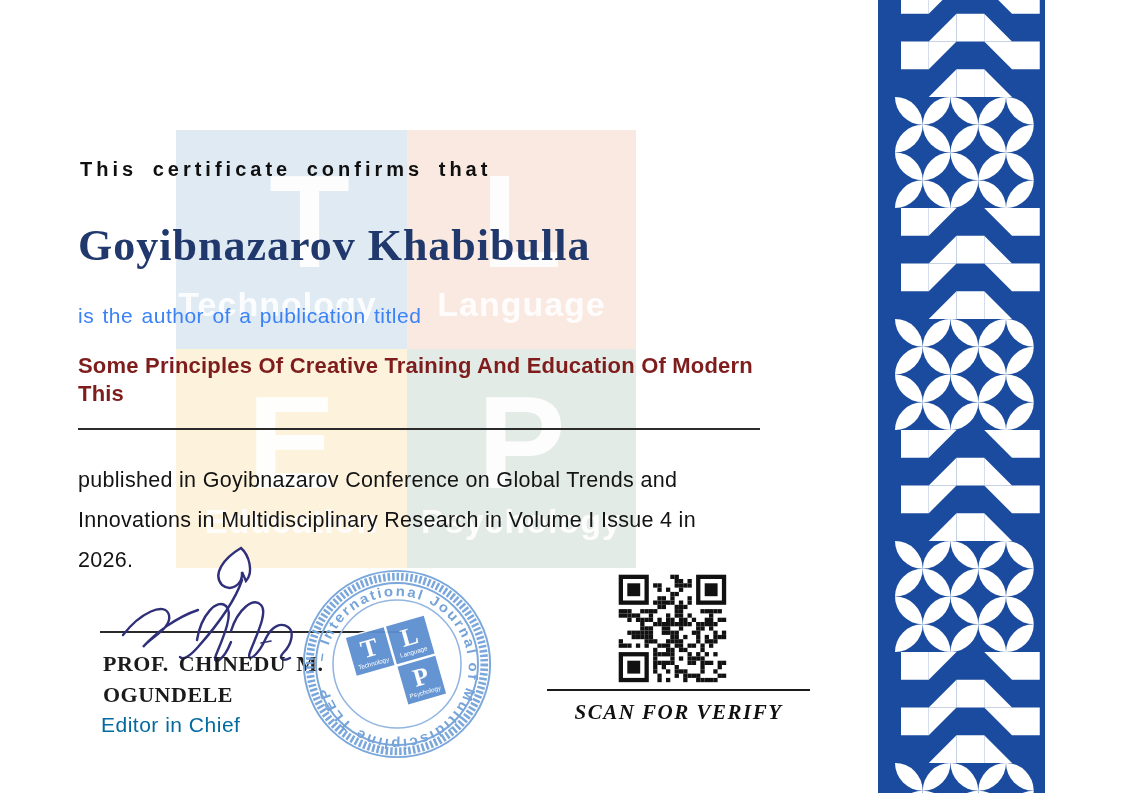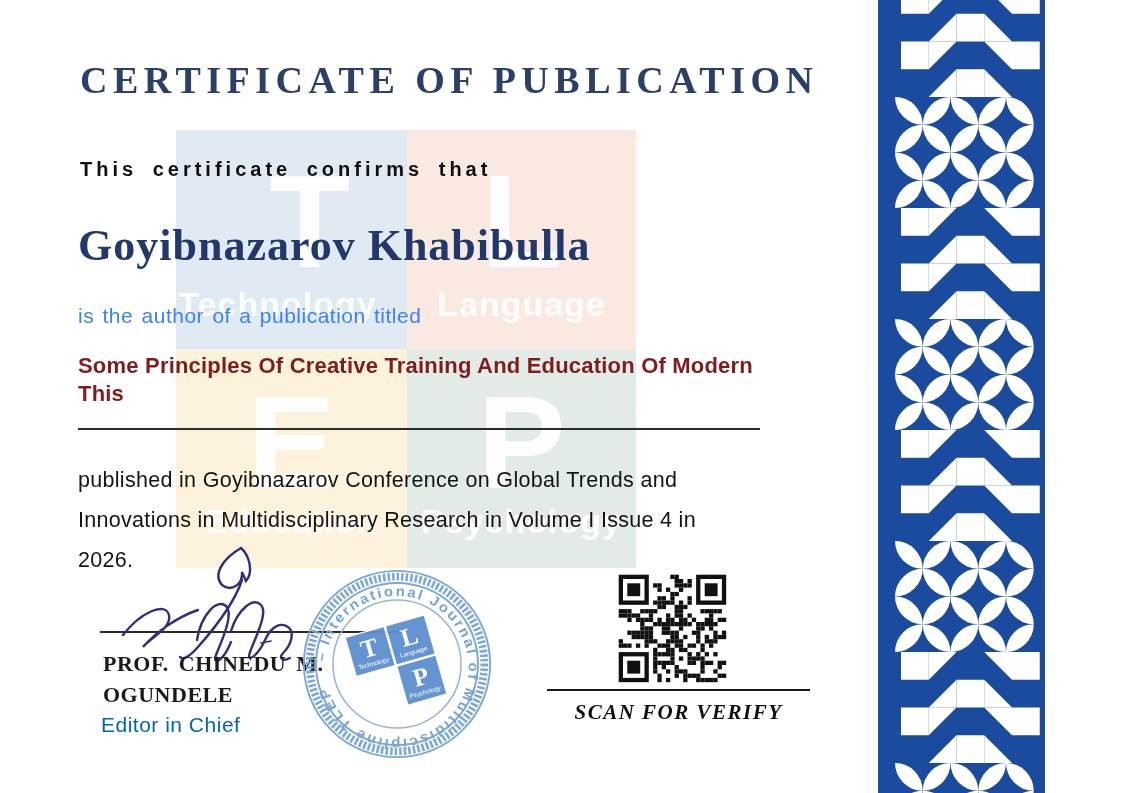--- a/index.html
+++ b/index.html
@@ -129,21 +129,20 @@
               <path d="M100.25,194.25 A27.75,27.75 0 0 1 72.5,222 A27.75,27.75 0 0 1 100.25,194.25 Z"></path>
               <path d="M100.25,194.25 A27.75,27.75 0 0 1 128,222 A27.75,27.75 0 0 1 100.25,194.25 Z"></path>
               <path d="M155.75,194.25 A27.75,27.75 0 0 1 128,222 A27.75,27.75 0 0 1 155.75,194.25 Z"></path>
             </g>
         </pattern>
       </defs>
       <rect width="167" height="793" fill="url(#bandpat)"></rect>
     </svg>
   </div>
 
-  <div class="cert-title">CERTIFICATE OF PUBLICATION</div>
 
   <div class="confirm-line">This certificate confirms that</div>
 
   <div class="author-name">Goyibnazarov Khabibulla</div>
 
   <div class="author-line">is the author of a publication titled</div>
 
   <div class="pub-title">
     <div>Some Principles Of Creative Training And Education Of Modern</div>
     <div>This</div>

